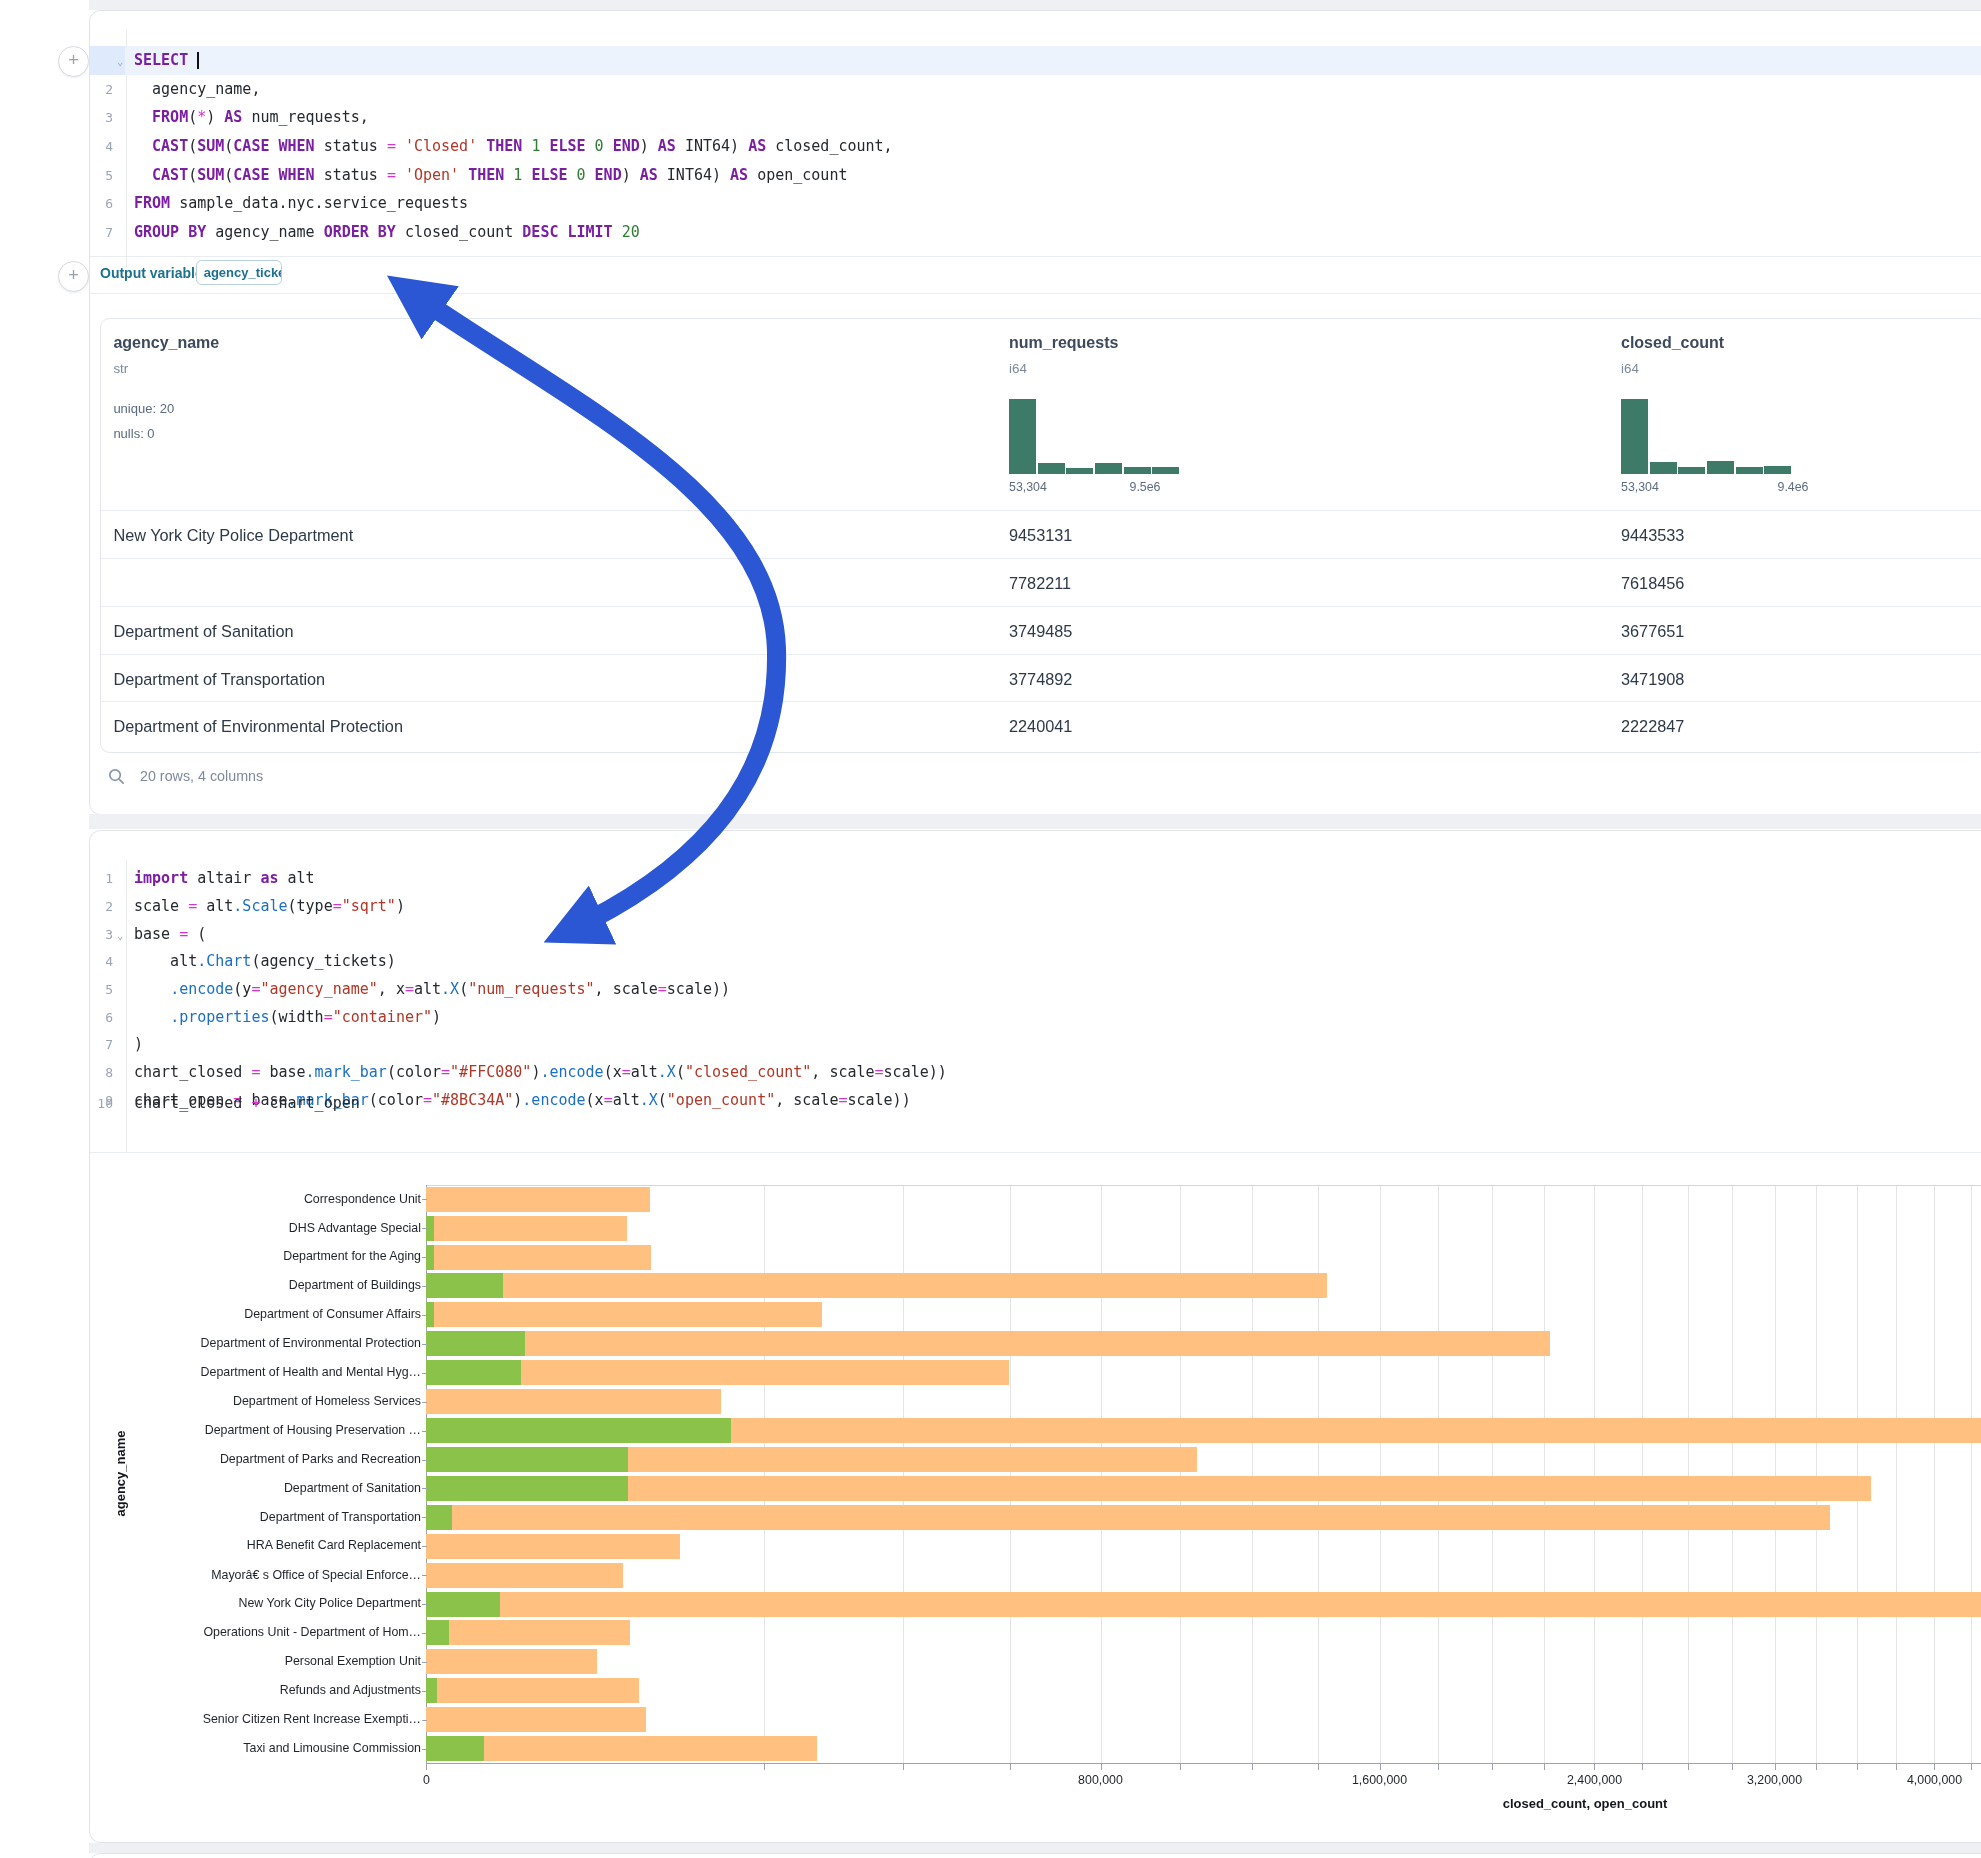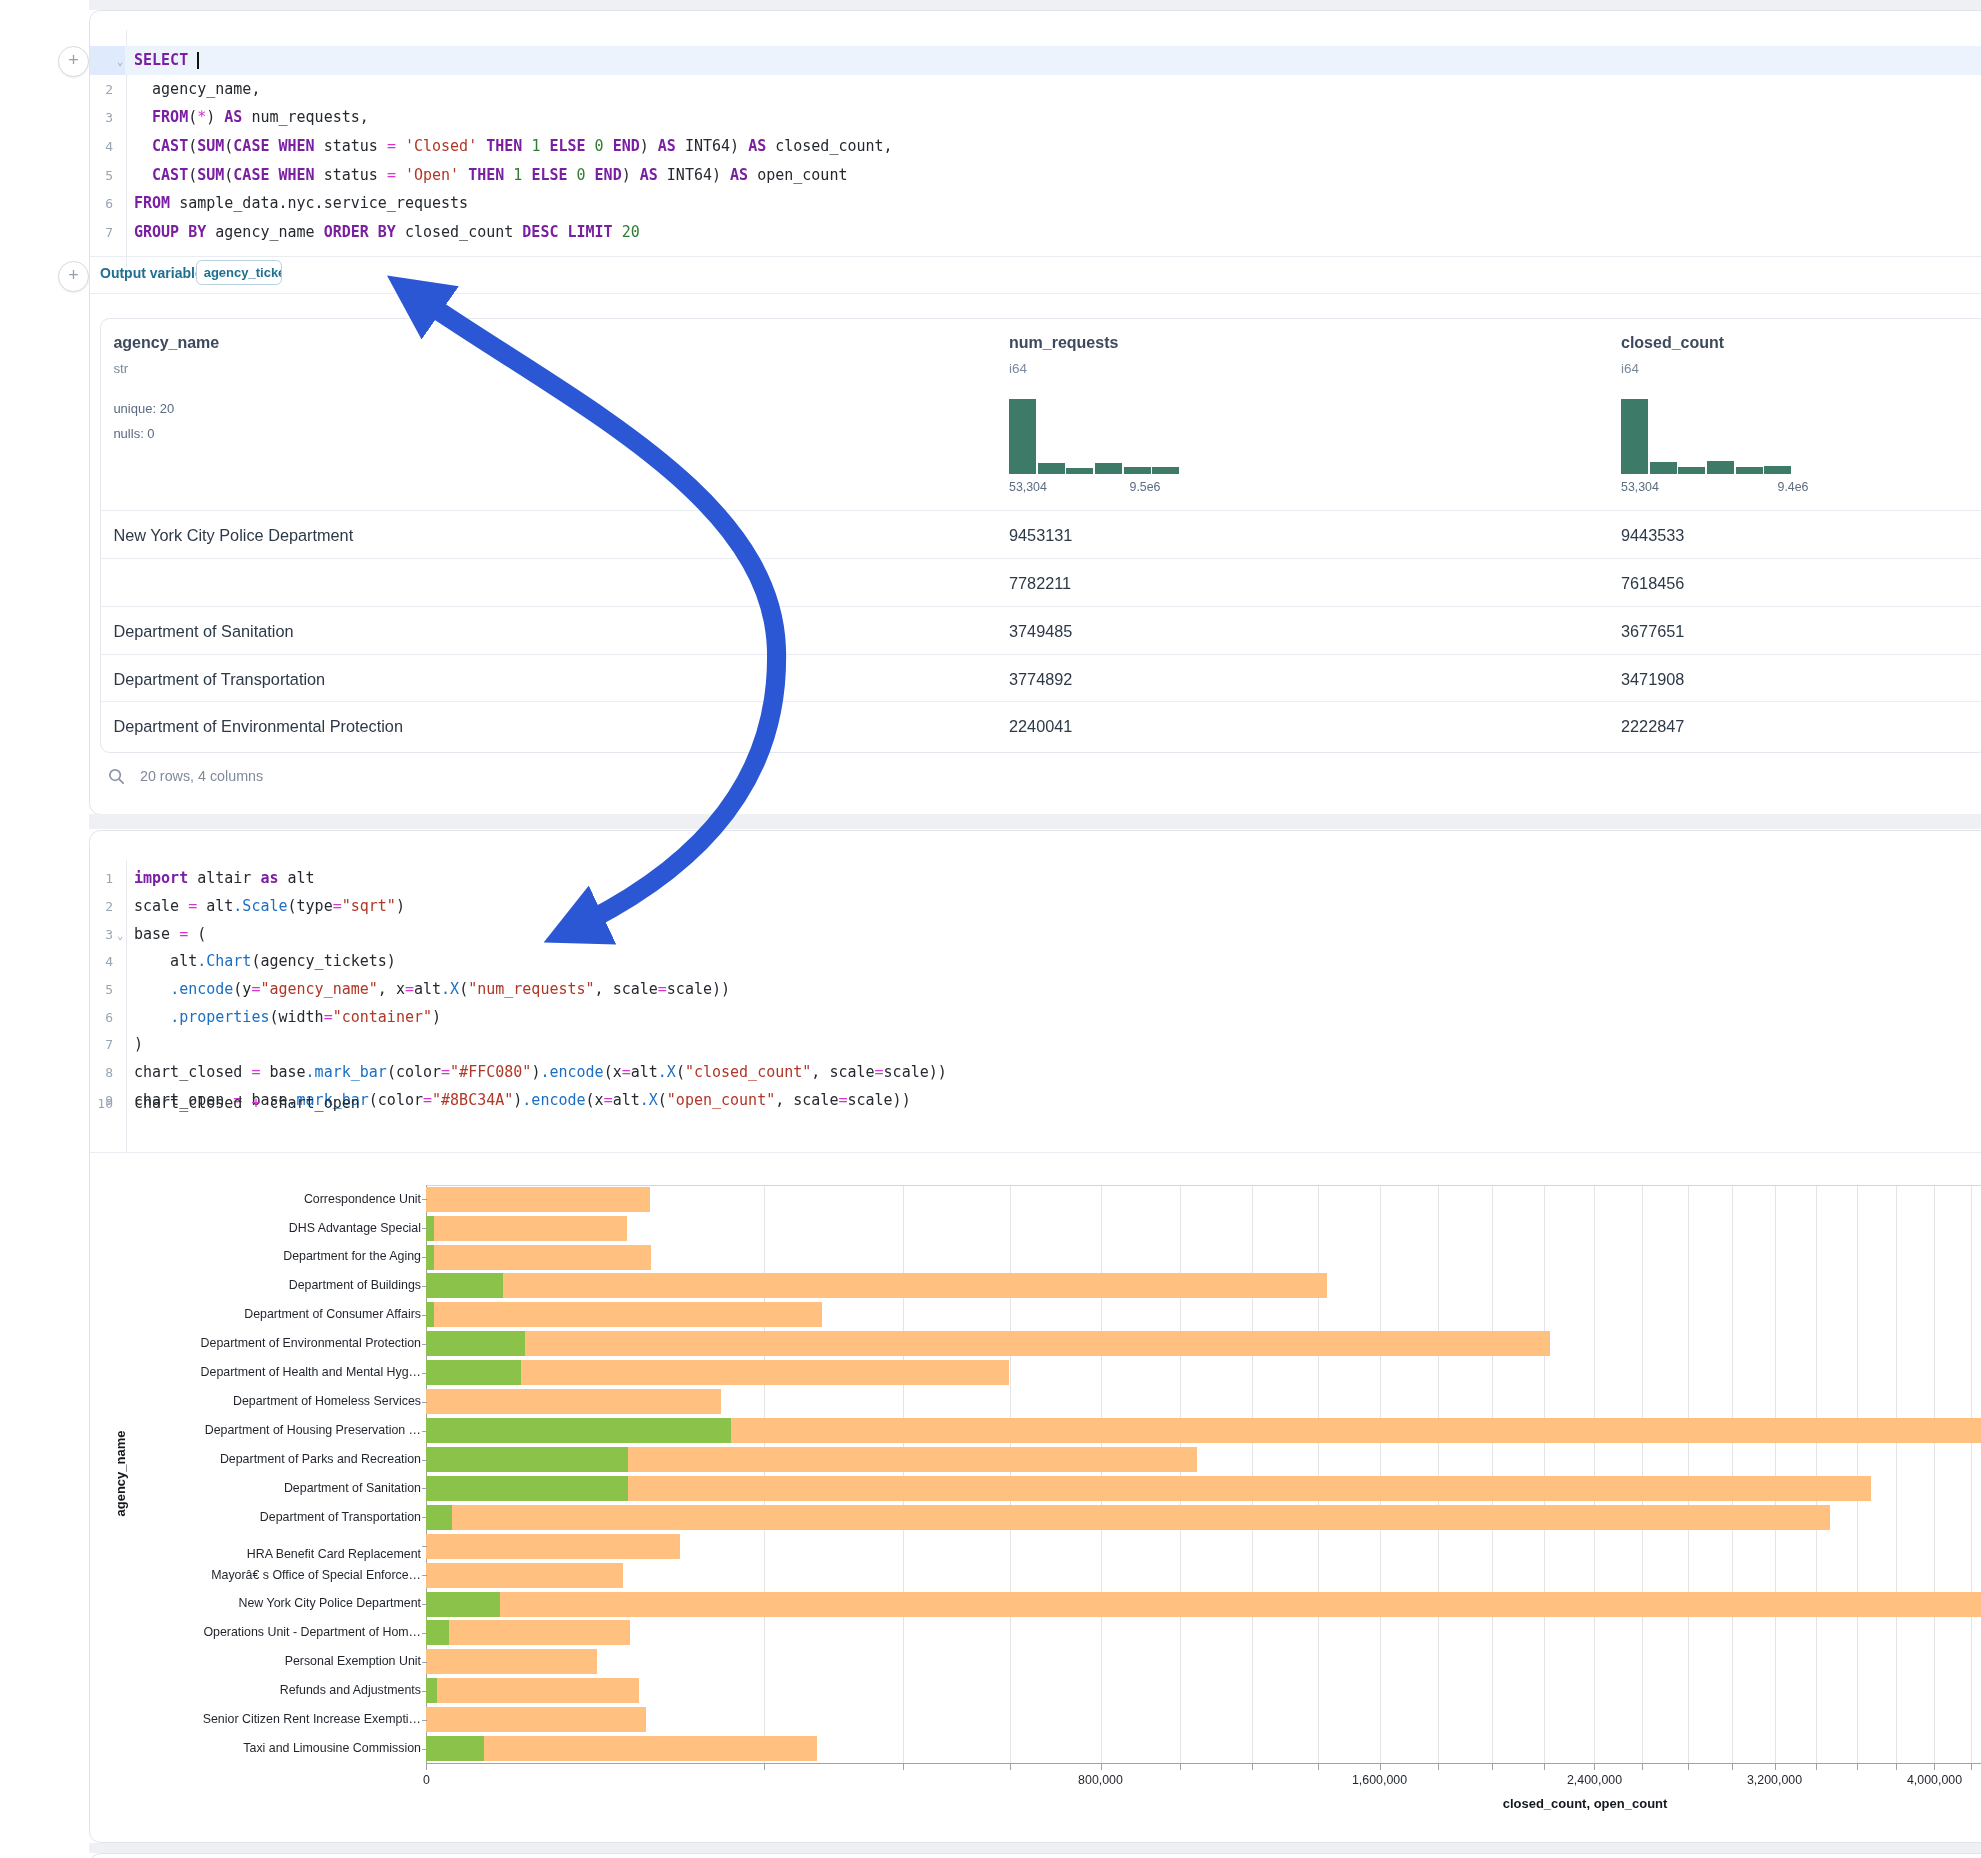--- a/index.html
+++ b/index.html
@@ -253,21 +253,21 @@
       <div class="y-tick" style="left: 333px; top: 301px;"></div>
       <div class="bar" style="left: 337px; top: 317px; width: 1445px; height: 25px; background: rgb(255, 192, 128);"></div>
       <div class="bar" style="left: 337px; top: 317px; width: 202px; height: 25px; background: rgb(139, 195, 74);"></div>
       <div class="y-lab" style="right: 1561px; top: 322px;">Department of Sanitation</div>
       <div class="y-tick" style="left: 333px; top: 329px;"></div>
       <div class="bar" style="left: 337px; top: 346px; width: 1404px; height: 25px; background: rgb(255, 192, 128);"></div>
       <div class="bar" style="left: 337px; top: 346px; width: 26px; height: 25px; background: rgb(139, 195, 74);"></div>
       <div class="y-lab" style="right: 1561px; top: 351px;">Department of Transportation</div>
       <div class="y-tick" style="left: 333px; top: 358px;"></div>
       <div class="bar" style="left: 337px; top: 375px; width: 254px; height: 25px; background: rgb(255, 192, 128);"></div>
-      <div class="y-lab" style="right: 1561px; top: 388px;">HRA Benefit Card Replacement</div>
+      <div class="y-lab" style="right: 1561px; top: 379px;">HRA Benefit Card Replacement</div>
       <div class="y-tick" style="left: 333px; top: 387px;"></div>
       <div class="bar" style="left: 337px; top: 404px; width: 197px; height: 25px; background: rgb(255, 192, 128);"></div>
       <div class="y-lab" style="right: 1561px; top: 409px;">Mayorâ€ s Office of Special Enforce…</div>
       <div class="y-tick" style="left: 333px; top: 416px;"></div>
       <div class="bar" style="left: 337px; top: 433px; width: 1555px; height: 25px; background: rgb(255, 192, 128);"></div>
       <div class="bar" style="left: 337px; top: 433px; width: 74px; height: 25px; background: rgb(139, 195, 74);"></div>
       <div class="y-lab" style="right: 1561px; top: 437px;">New York City Police Department</div>
       <div class="y-tick" style="left: 333px; top: 445px;"></div>
       <div class="bar" style="left: 337px; top: 461px; width: 204px; height: 25px; background: rgb(255, 192, 128);"></div>
       <div class="bar" style="left: 337px; top: 461px; width: 22.6px; height: 25px; background: rgb(139, 195, 74);"></div>

